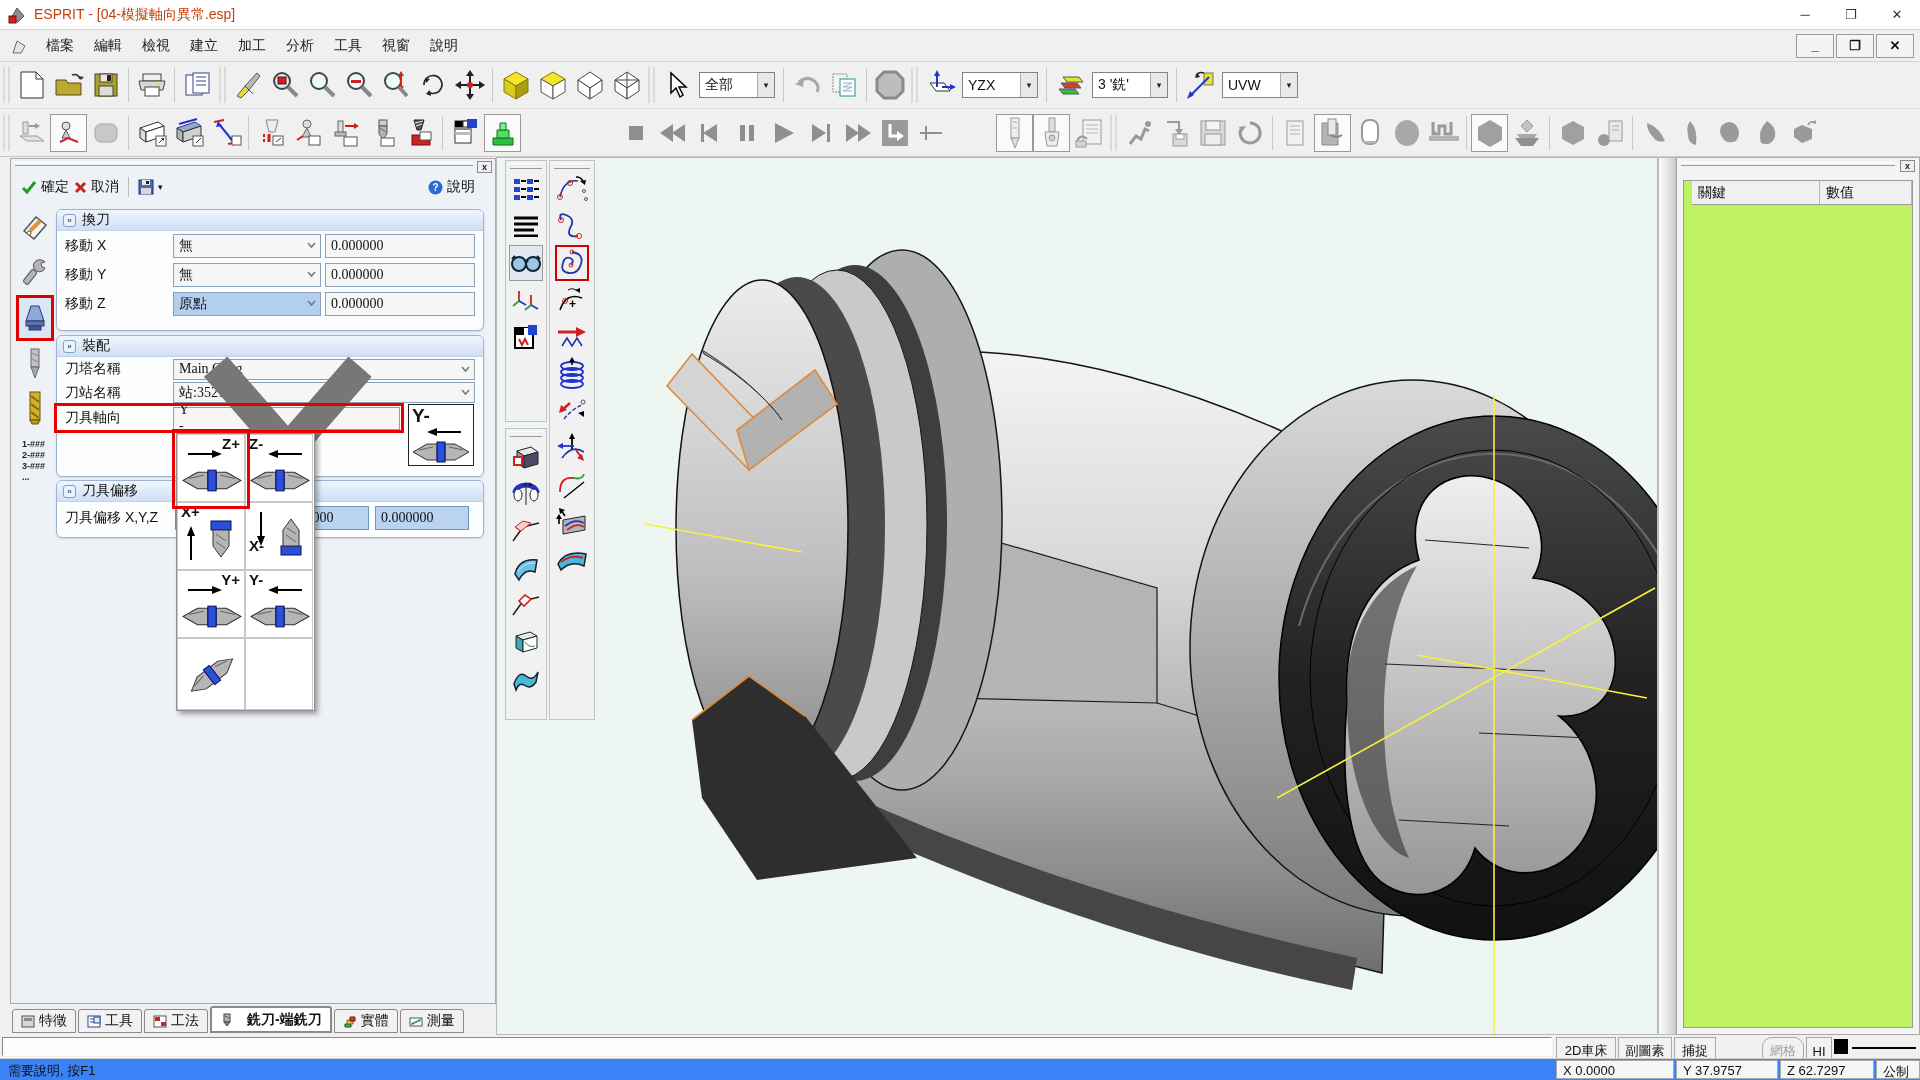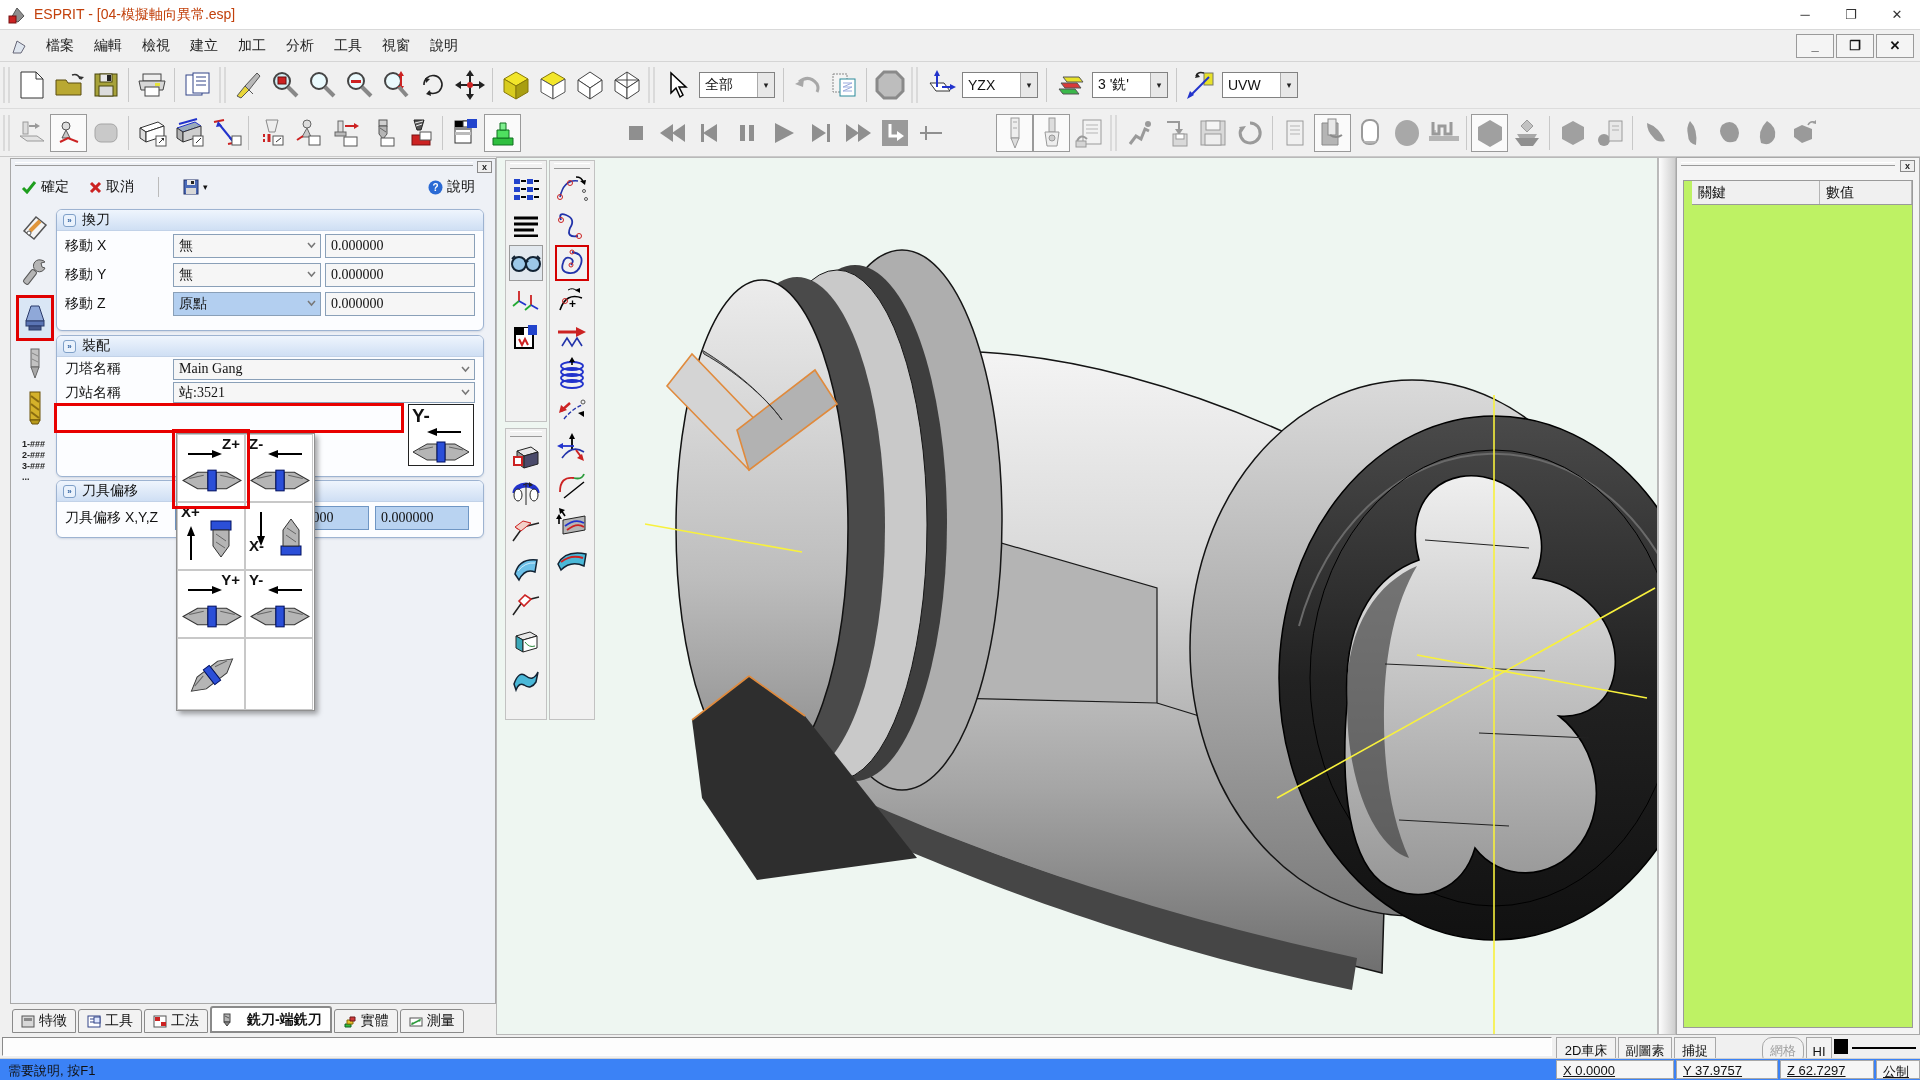--- a/index.html
+++ b/index.html
@@ -32,21 +32,21 @@
   .dd .ddbtn { width:17px; height:24px; background:#e8e8e8; border-left:1px solid #aaa; display:flex; align-items:center; justify-content:center; font-size:9px; color:#222; }
 
   
   .viewport { position:absolute; left:496px; top:157px; width:1162px; height:878px; background:#eef6f1; border:1px solid #b9b9b9; overflow:hidden; }
   .scrollstrip { position:absolute; left:1658px; top:157px; width:18px; height:878px; background:linear-gradient(90deg,#fdfdfd,#cfcfcf); border:1px solid #bbb; }
 
   
   .lp { position:absolute; left:10px; top:158px; width:486px; height:846px; background:#eef1f6; border:1px solid #a8a8a8; }
   .lp-grip { position:absolute; left:4px; top:3px; right:22px; height:4px; border-top:1px solid #fff; border-bottom:1px solid #9a9a9a; }
   .xbtn { position:absolute; width:15px; height:12px; border:1px solid #8a8a8a; background:#efefef; font-size:9px; font-weight:bold; line-height:10px; text-align:center; color:#222; }
-  .lp-header { position:absolute; left:4px; top:14px; right:4px; height:28px; display:flex; align-items:center; gap:20px; padding:0 10px 0 6px; }
+  .lp-header { position:absolute; left:4px; top:14px; right:4px; height:28px; display:flex; align-items:center; gap:5px; padding:0 10px 0 6px; }
   .hbtn { display:flex; align-items:center; gap:4px; font-size:14px; }
   .vdiv { width:1px; height:20px; background:#bbb; margin:0 4px; }
   .lp-icons { position:absolute; left:3px; top:46px; width:42px; bottom:4px; }
   .sideicon { width:38px; height:42px; display:flex; align-items:center; justify-content:center; margin:2px auto; }
   .sideicon.sel { border:3px solid #e00000; background:#d9e6f5; height:46px; }
   .stationlist { font-size:9px; font-weight:bold; color:#222; line-height:11px; padding-left:8px; margin-top:10px; }
 
   .section { position:absolute; left:45px; right:11px; border:1px solid #9db3d1; border-radius:6px; background:#fcfdff; box-shadow:0 1px 2px rgba(120,140,170,.25); }
   .sec-h { height:21px; background:linear-gradient(#eff5fd,#cfdff4); border-radius:5px 5px 0 0; border-bottom:1px solid #c2d2e8; display:flex; align-items:center; gap:6px; padding-left:6px; font-size:14px; color:#111; }
   .chev { width:13px; height:13px; border:1px solid #7fa0c8; border-radius:3px; background:#eaf2fc; color:#2d5f9e; font-size:8px; line-height:11px; text-align:center; font-weight:bold; }
@@ -92,21 +92,21 @@
 
   
   .sb1 { position:absolute; left:0; top:1035px; width:1920px; height:23px; background:#f0f0f0; }
   .sb1 .prompt { position:absolute; left:2px; top:2px; width:1550px; height:19px; background:#fdfdfd; border:1px solid; border-color:#8a8a8a #fff #fff #8a8a8a; }
   .tgl { position:absolute; top:2px; height:28px; border:1px solid #a8a8a8; background:#f2f2f2; font-size:13px; display:flex; align-items:center; justify-content:center; padding:0 5px; }
   .tgl.off { color:#a0a0a0; }
   .hiblock { position:absolute; top:4px; width:14px; height:15px; background:#000; }
   .hiline { position:absolute; top:12px; height:2px; background:#000; }
   .sb2 { position:absolute; left:0; top:1058px; width:1920px; height:26px; background:#3b82f6; border-top:1px solid #d0d0d0; }
   .sb2 .hint { position:absolute; left:8px; top:3px; font-size:13px; }
-  .coordbox { position:absolute; top:1px; height:19px; border:1px solid #a8a8a8; background:#f6f6f6; font-size:13px; padding:2px 6px;text-decoration:underline; }
+  .coordbox { position:absolute; top:1px; height:19px; border:1px solid #a8a8a8; background:#f6f6f6; font-size:13px; padding:2px 6px; }
 
   svg { display:block; }
 </style>
 </head>
 <body>
 
 <svg width="0" height="0" style="position:absolute">
   <defs>
     <linearGradient id="bodyGrad" x1="0" y1="0" x2="0" y2="1">
       <stop offset="0" stop-color="#f4f4f4"></stop>
@@ -1112,20 +1112,29 @@
     </div>
     <div class="prow" style="height:23px;">
       <span class="lbl">刀站名稱</span>
       <div class="fld wide" style="height:21px;">
         <span>站:3521</span>
         <svg class="vchev" style="top:6px" viewBox="0 0 9 7">
             <polyline points="1,1 4.5,5 8,1" fill="none" stroke="#777" stroke-width="1.5"></polyline>
           </svg>
       </div>
     </div>
+    <div class="prow" style="height:28px;">
+      <span class="lbl">刀具軸向</span>
+      <div class="fld" style="height:23px; width:227px; position:relative; padding-right:18px;">
+        <span>Y -</span>
+        <svg class="vchev" style="top:7px" viewBox="0 0 9 7">
+            <polyline points="1,1 4.5,5 8,1" fill="none" stroke="#777" stroke-width="1.5"></polyline>
+          </svg>
+      </div>
+    </div>
   </div>
 
   <div class="preview">
     <span class="pl">Y-</span>
     <svg style="position:absolute; left:14px; top:22px;" width="44" height="10" viewBox="0 0 36 10">
         <use href="#arrowL"></use>
       </svg>
     <svg style="position:absolute; left:2px; top:34px;" width="60" height="26" viewBox="0 0 60 26">
         <use href="#hdrill"></use>
       </svg>

